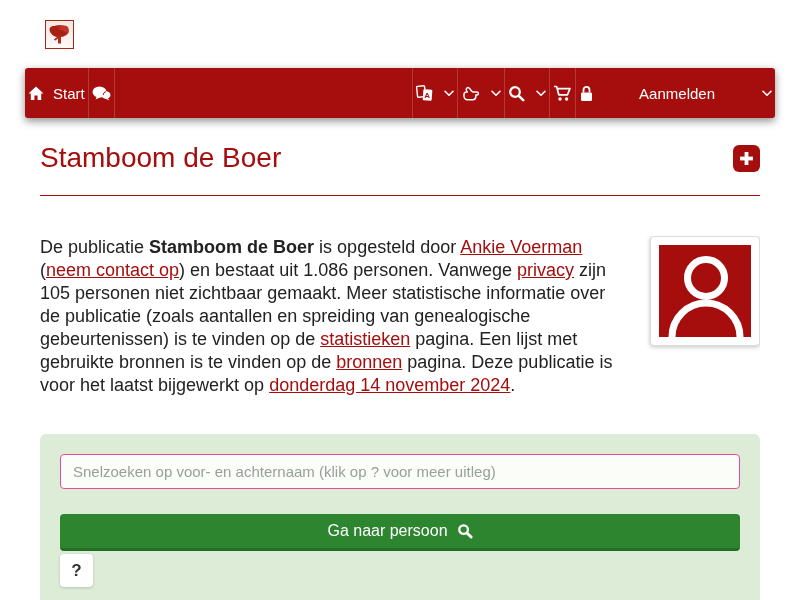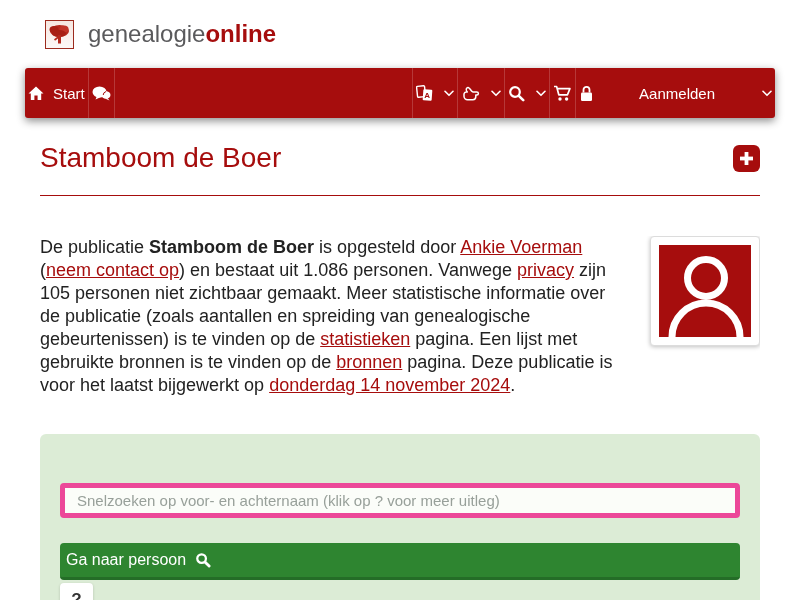--- a/index.html
+++ b/index.html
@@ -51,29 +51,29 @@
   .red-link { color:#a60d0d; text-decoration:underline; cursor:pointer; }
   .intro b { font-weight:bold; }
 
   
   .search-panel {
     margin-top:37px; background:#dcecd6; border-radius:6px;
     padding:20px 20px 60px 20px;
   }
   .quick-input {
     width:100%; height:35px; padding:0 12px;
-    border:5px solid #ec4899; border-radius:4px; background:#fbfdf9;
-    font-size:15px; color:#555; font-family:"Liberation Sans", sans-serif;margin-top:29px;
+    border:1px solid #ec4899; border-radius:4px; background:#fbfdf9;
+    font-size:15px; color:#555; font-family:"Liberation Sans", sans-serif;
   }
   .quick-input::placeholder { color:#98a09a; }
   .go-button {
     margin-top:25px; width:100%; height:37px;
     background:#2e8530; border:none; border-bottom:3px solid #246d27; border-radius:4px;
     color:#fff; font-size:16px; font-family:"Liberation Sans", sans-serif;
-    display:flex; align-items:center; justify-content:flex-start; gap:9px; cursor:pointer;
+    display:flex; align-items:center; justify-content:center; gap:9px; cursor:pointer;
   }
   .help-button {
     margin-top:3px; width:33px; height:33px;
     background:#fff; border:none; border-radius:4px; box-shadow:0 1px 3px rgba(0,0,0,.18);
     font-size:17px; font-weight:bold; color:#333; cursor:pointer;
     font-family:"Liberation Sans", sans-serif;
   }
 </style>
 </head>
 <body>
@@ -89,21 +89,20 @@
         </linearGradient>
       </defs>
       <rect x="0.5" y="0.5" width="28" height="28" fill="url(#lg)" stroke="#9c2b1e"></rect>
       <ellipse cx="14.5" cy="11" rx="9.5" ry="6" fill="#b5281c"></ellipse>
       <ellipse cx="9" cy="9.5" rx="4.5" ry="3.5" fill="#a81f14"></ellipse>
       <ellipse cx="19" cy="9" rx="4.5" ry="3.5" fill="#c23428"></ellipse>
       <ellipse cx="14" cy="13.5" rx="7" ry="3.5" fill="#a81f14"></ellipse>
       <rect x="13" y="15" width="3" height="8.5" fill="#b5281c"></rect>
       <path d="M13.5 17 L9.5 20" stroke="#b5281c" stroke-width="1.6"></path>
     </svg>
-    <div class="brand-text"><span>genealogie</span><span class="brand-bold">online</span></div>
   </header>
 
   <nav class="navbar">
     <div class="nav-item">
       <svg width="16" height="15" viewBox="0 0 16 15">
         <path d="M8 0.5 L15.5 7.5 H13.2 V14 H9.6 V9.6 H6.4 V14 H2.8 V7.5 H0.5 Z" fill="#fff"></path>
       </svg>
       <span>Start</span>
     </div>
     <div class="nav-item">

